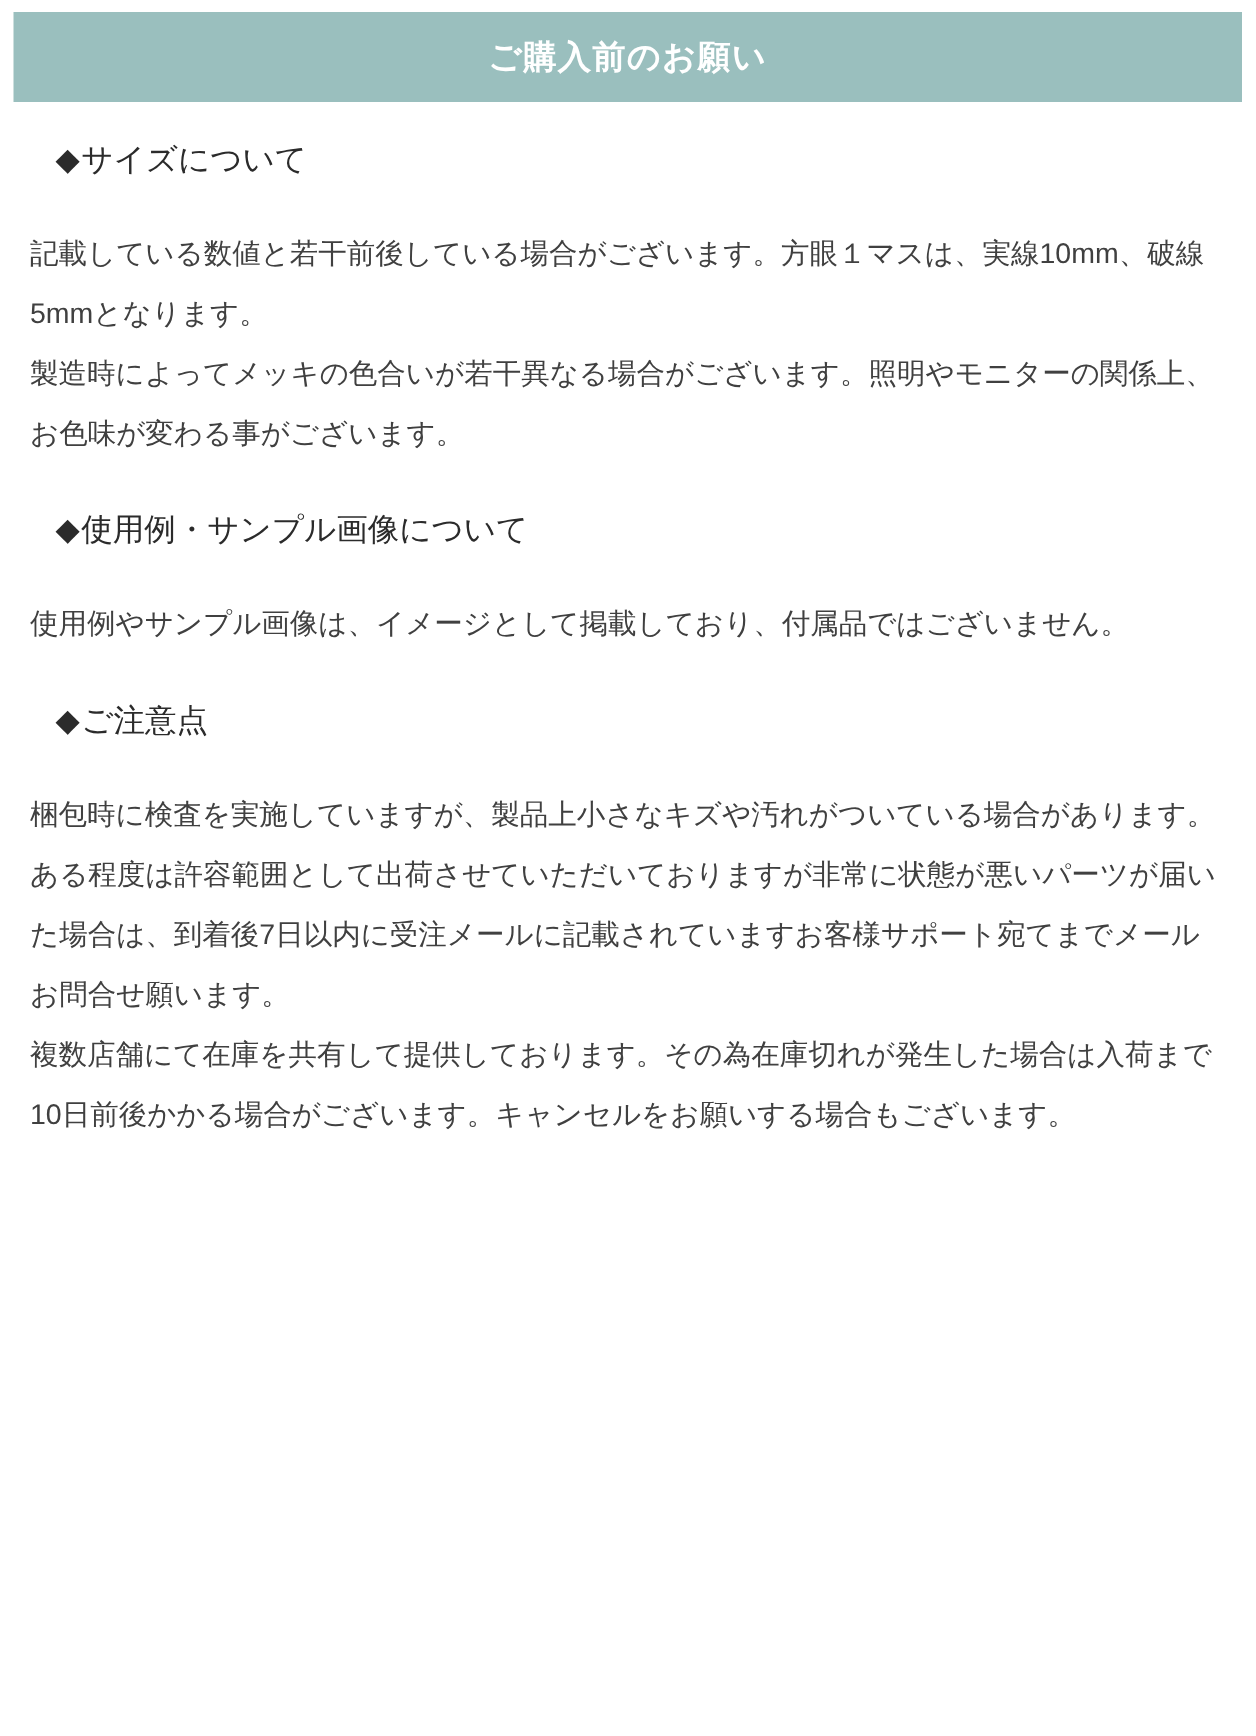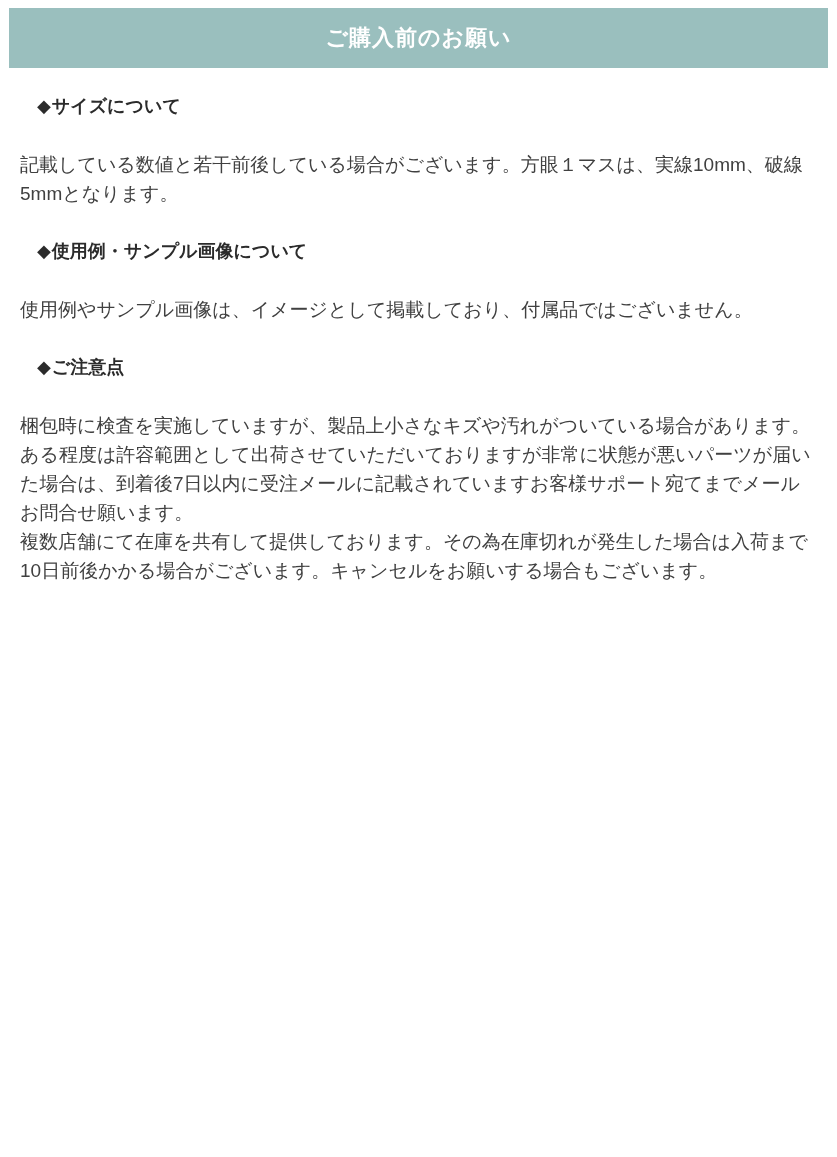--- a/index.html
+++ b/index.html
@@ -31,37 +31,37 @@
     font-size: 22px;
     font-weight: bold;
     letter-spacing: 1px;
   }
   .content {
     padding: 0 20px 10px 20px;
     color: #404040;
     font-size: 19px;
   }
   .sec-heading {
-    font-size: 18px;
-    font-weight: bold;
+    font-size: 21px;
+    font-weight: normal;
     color: #2b2b2b;
     line-height: 31px;
     margin: 28px 0 28px 17px;
   }
   .section:first-child .sec-heading {
     margin-top: 23px;
   }
   .bullet {
     margin-right: 1px;
   }
   .para {
     margin: 0;
   }
   .para .line {
-    line-height: 29px;
+    line-height: 40px;
     margin: 0;
     overflow-wrap: break-word;
   }
   .closing {
     margin-top: 28px;
   }
 </style>
 </head>
 <body>
 
@@ -70,20 +70,23 @@
     <h1>ご購入前のお願い</h1>
   </header>
   <main class="content" id="sections-root">
       <section class="section">
         <h2 class="sec-heading"><span class="bullet">◆</span><span>サイズについて</span></h2>
         <div class="para">
           <div class="line">記載している数値と若干前後している場合がございます。方眼１マスは、実線10mm、破線5mmとなります。</div>
         </div>
       </section>
       <section class="section">
+        <div class="para">
+          <div class="line">製造時によってメッキの色合いが若干異なる場合がございます。照明やモニターの関係上、お色味が変わる事がございます。</div>
+        </div>
       </section>
       <section class="section">
         <h2 class="sec-heading"><span class="bullet">◆</span><span>使用例・サンプル画像について</span></h2>
         <div class="para">
           <div class="line">使用例やサンプル画像は、イメージとして掲載しており、付属品ではございません。</div>
         </div>
       </section>
       <section class="section">
         <h2 class="sec-heading"><span class="bullet">◆</span><span>ご注意点</span></h2>
         <div class="para">

